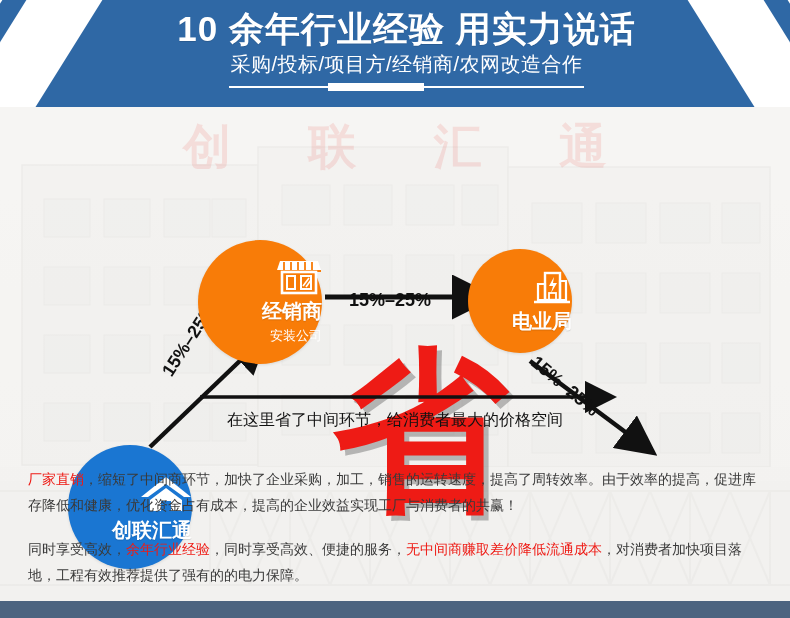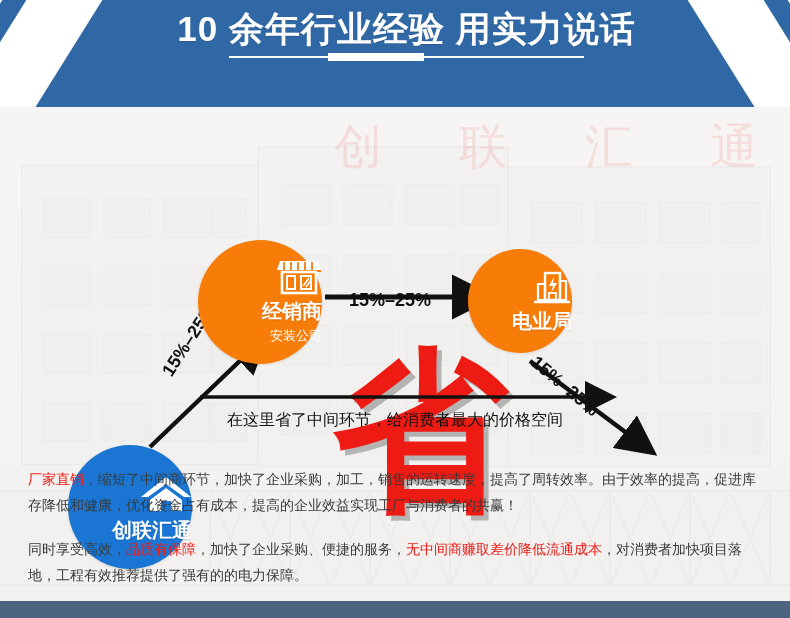--- a/index.html
+++ b/index.html
@@ -69,22 +69,22 @@
   .bg-building{
     position:absolute;left:0;top:0;width:790px;height:360px;
     opacity:.5;
   }
   .bg-fence{
     position:absolute;left:0;bottom:0;width:790px;height:120px;
     opacity:.45;
   }
   .watermark{
     position:absolute;top:8px;left:0;width:790px;
-    text-align:right;
-    font-size:48px;font-weight:normal;
+    text-align:center;
+    font-size:48px;font-weight:bold;
     color:rgba(228,60,52,.13);
     letter-spacing:32px;
     text-indent:32px;
     user-select:none;
   }
 
   
   .node{
     position:absolute;
     border-radius:50%;
@@ -153,20 +153,21 @@
 <div id="page">
 
   <div class="banner">
     <div class="stripe l1"></div>
     <div class="stripe l2"></div>
     <div class="stripe r1"></div>
     <div class="stripe r2"></div>
 
     <div class="banner-inner">
       <div class="banner-title">10 余年行业经验 用实力说话</div>
+      <div class="banner-sub">采购/投标/项目方/经销商/农网改造合作</div>
       <div class="banner-rule">
         <div class="thin"></div>
         <div class="thick"></div>
       </div>
     </div>
   </div>
 
   <div class="stage">
 
     <svg class="bg-building" viewBox="0 0 790 360" preserveAspectRatio="none">
@@ -311,17 +312,17 @@
         </svg>
       </span>
       <span class="lbl">电业局</span>
     </div>
 
 
   </div>
 
   <div class="copy">
     <p><span class="hl">厂家直销</span><span>，缩短了中间商环节，加快了企业采购，加工，销售的运转速度，提高了周转效率。由于效率的提高，促进库存降低和健康，优化资金占有成本，提高的企业效益实现工厂与消费者的共赢！</span></p>
-    <p><span>同时享受高效，</span><span class="hl">品质有保障</span><span>，加快了企业采购、便捷的服务，</span><span class="hl">无中间商赚取差价降低流通成本</span><span>，对消费者加快项目落地，工程有效推荐提供了强有的的电力保障。</span></p>
+    <p><span>同时享受高效，</span><span class="hl">余年行业经验</span><span>，同时享受高效、便捷的服务，</span><span class="hl">无中间商赚取差价降低流通成本</span><span>，对消费者加快项目落地，工程有效推荐提供了强有的的电力保障。</span></p>
   </div>
 
   <div class="footer-bar"></div>
 </div>
 
 </body></html>

